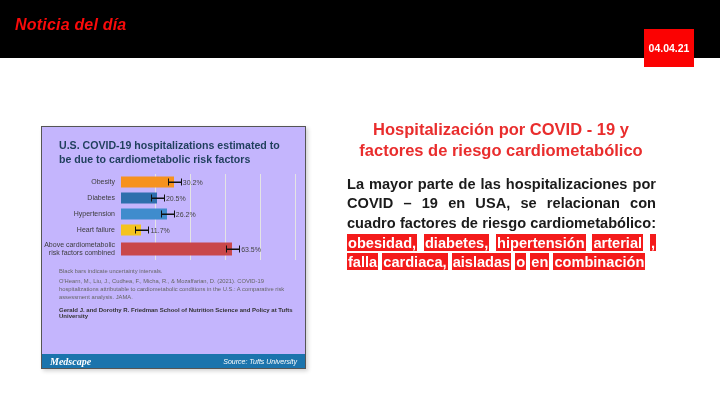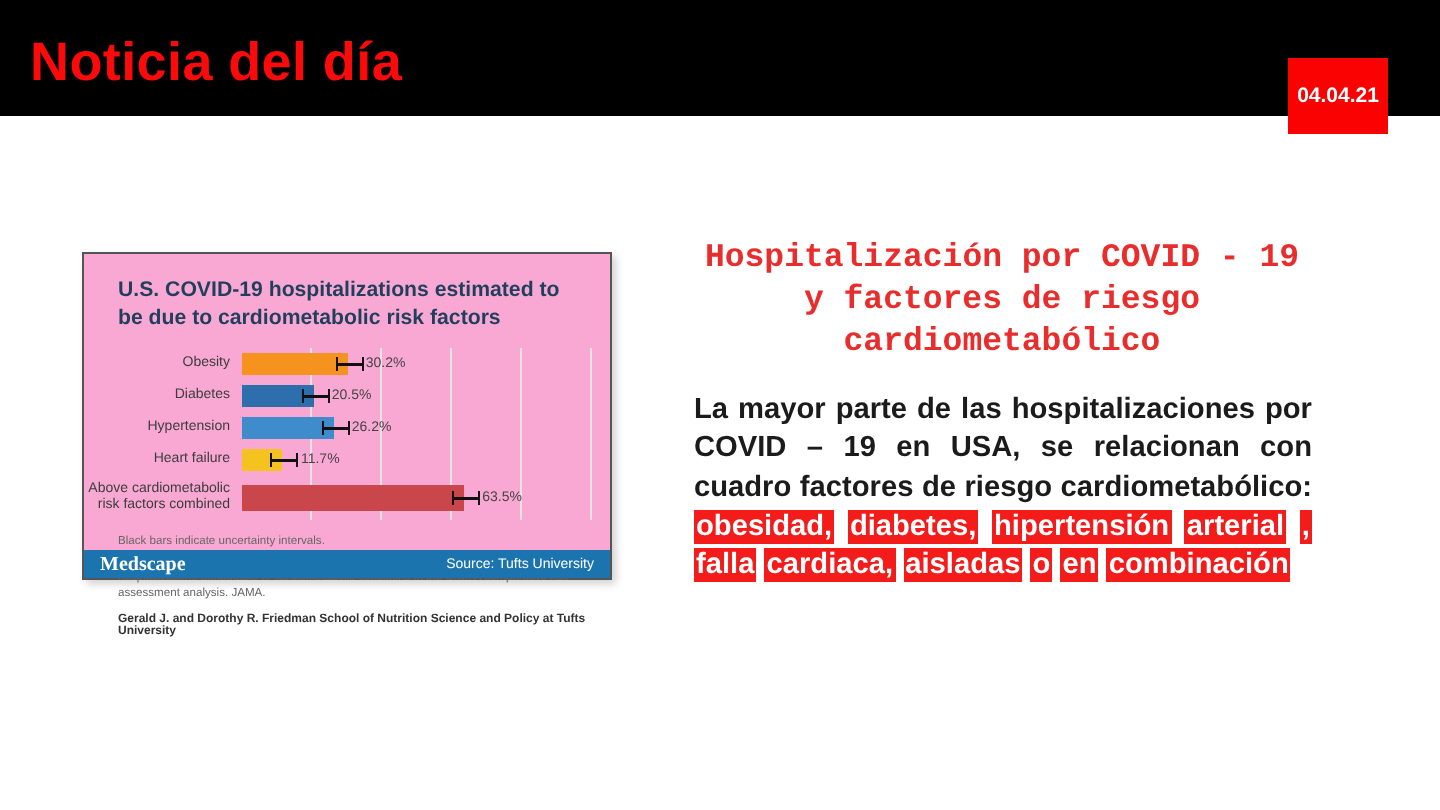--- a/index.html
+++ b/index.html
@@ -3,30 +3,30 @@
 <meta charset="utf-8">
 <style>
   html,body{margin:0;padding:0;}
   body{width:720px;height:405px;overflow:hidden;background:#ffffff;
        font-family:"Liberation Sans",sans-serif;position:relative;}
 
   
   .header-bar{position:absolute;left:0;top:0;width:720px;height:58px;
               background:var(--header-bg,#000);}
   .page-title{position:absolute;left:15px;top:16px;margin:0;
-              font-size:27px;font-weight:bold;letter-spacing:.2px;
-              color:var(--header-title,#fa0a0a);}
+              font-size:16px;font-weight:bold;letter-spacing:.2px;
+              color:var(--header-title,#fa0a0a);font-style:italic;}
   .date-badge{position:absolute;left:644px;top:29px;width:50px;height:38px;
               background:var(--badge-bg,#fb0202);color:#fff;
               display:flex;align-items:center;justify-content:center;
               font-size:10.5px;font-weight:bold;}
 
   
-  .chart-card{position:absolute;left:41px;top:126px;width:265px;height:164px;
-              background:#f9a8d4;border:1px solid var(--card-border,#555);
+  .chart-card{position:absolute;left:41px;top:126px;width:265px;height:243px;
+              background:#c4b5fd;border:1px solid var(--card-border,#555);
               box-shadow:2px 2px 4px rgba(0,0,0,.18);box-sizing:border-box;}
   .chart-title{margin:12px 14px 0 17px;font-size:10.6px;font-weight:bold;
                line-height:1.32;color:var(--chart-title-navy,#1f3f5c);}
   .plot{position:relative;margin:7px 0 0 2px;}
   .gridlines{position:absolute;left:77px;top:0;width:175px;bottom:0;
              background:repeating-linear-gradient(to right,
                transparent 0,transparent calc(20% - 1px),
                #e4e4e4 calc(20% - 1px),#e4e4e4 20%);}
   .row{position:relative;display:flex;align-items:center;height:16px;}
   .row.two-line{height:22px;}
@@ -40,29 +40,29 @@
            border-left:1.5px solid #111;border-right:1.5px solid #111;
            background:linear-gradient(#111,#111) center/100% 1.5px no-repeat;}
   .val{position:absolute;top:50%;transform:translateY(-50%);
        font-size:7px;color:#444;white-space:nowrap;}
   .fn{margin:8px 14px 0 17px;font-size:5.8px;color:#666;}
   .cite{margin:4px 12px 0 17px;font-size:5.8px;line-height:1.35;color:#666;}
   .credit{margin:6px 12px 0 17px;font-size:6px;font-weight:bold;color:#333;}
   .brand-bar{position:absolute;left:0;right:0;bottom:0;height:14px;
              background:var(--brand-bar-blue,#1b74ad);color:#fff;
              display:flex;align-items:center;justify-content:space-between;
-             padding:0 8px;}
+             padding:0 8px;font-style:italic;}
   .brand{font-family:"Liberation Serif",serif;font-size:10px;font-weight:bold;}
   .src{font-size:7px;}
 
   
   .right-panel{position:absolute;left:340px;top:119px;width:322px;}
   .headline{margin:0;padding:0 12px;text-align:center;
             font-size:16.5px;font-weight:bold;line-height:1.27;
-            color:var(--headline-red,#e92d2d);font-family:Liberation Mono, monospace;}
+            color:var(--headline-red,#e92d2d);}
   .body-par{margin:14px 6px 0 7px;font-size:14.6px;font-weight:bold;
             text-align:justify;line-height:19.4px;color:#1b1b1b;}
   .hl{background:var(--highlight-bg,#f41b1b);color:#fff;padding:.5px 1px;}
 </style>
 </head>
 <body>
 
 <div class="header-bar"></div>
 <h1 class="page-title">Noticia del día</h1>
 <div class="date-badge">04.04.21</div>

